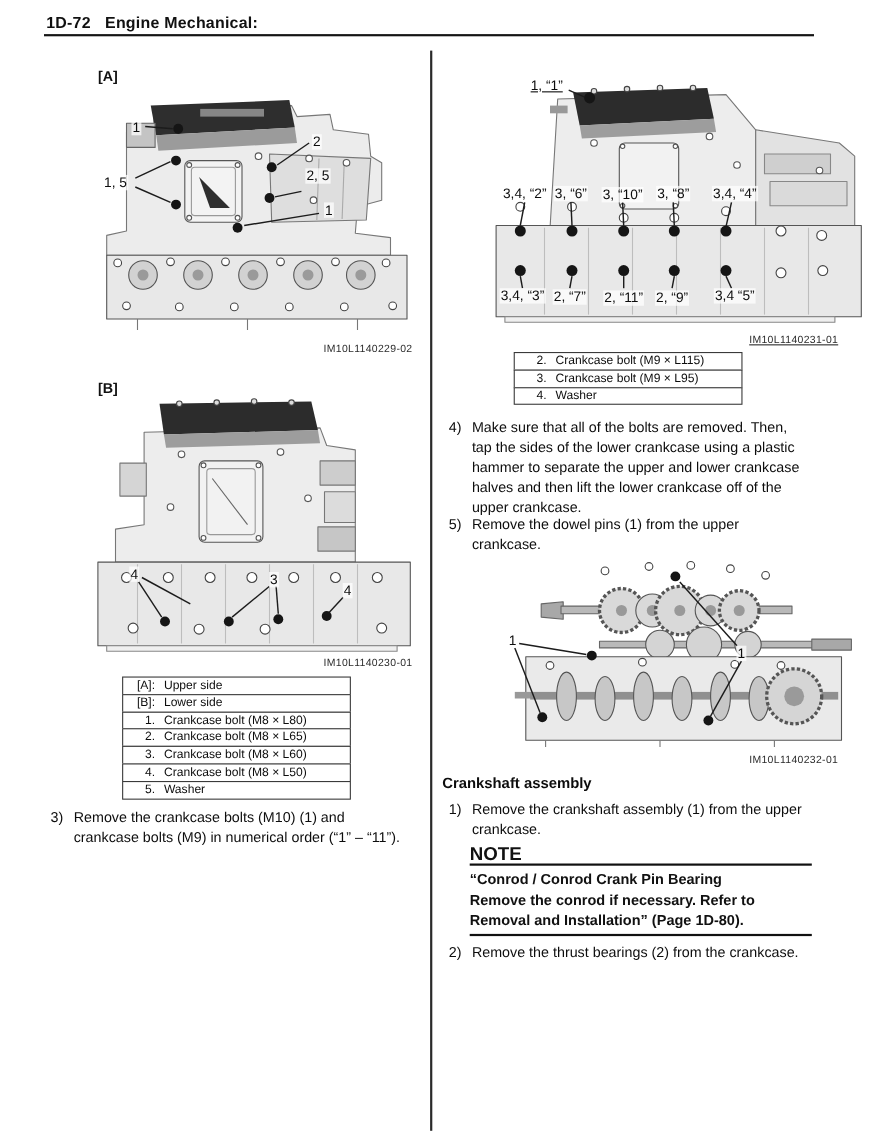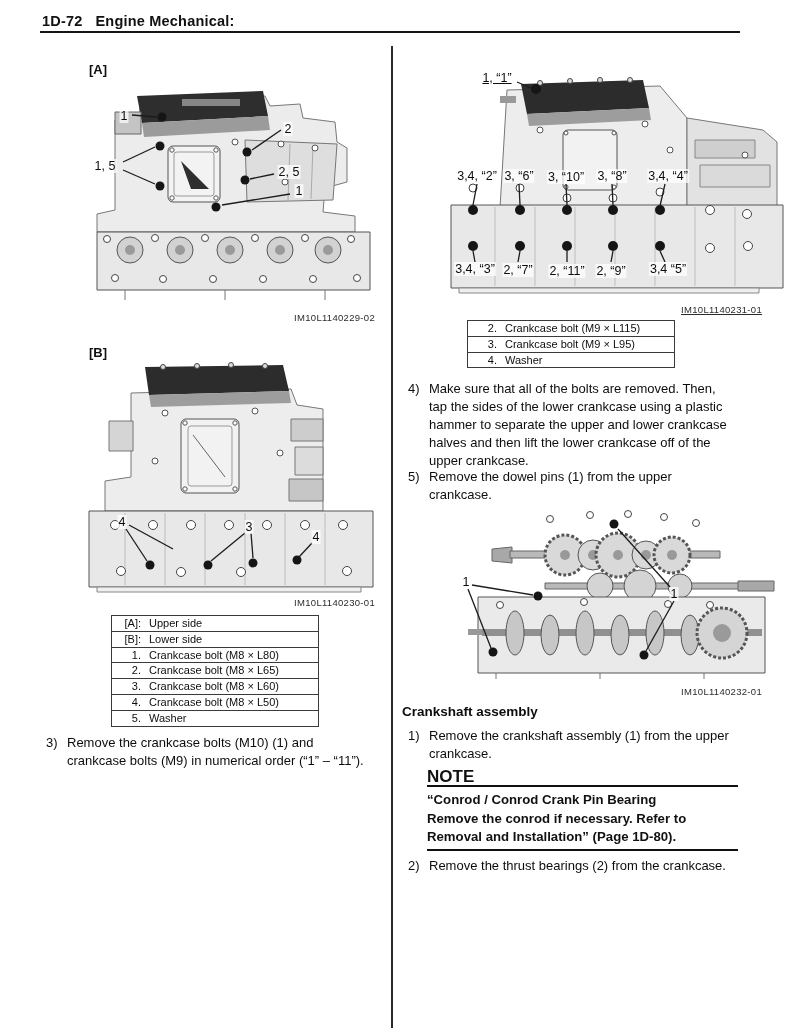--- a/index.html
+++ b/index.html
@@ -101,21 +101,21 @@
           <circle cx="162" cy="70" r="4.5"></circle>
         <circle cx="75" cy="64" r="4.5"></circle>
           <circle cx="75" cy="104" r="4.5"></circle>
         <circle cx="160" cy="98" r="4.5"></circle>
           <circle cx="131" cy="125" r="4.5"></circle>
       </g>
     </svg>
     <span class="abs callout" style="left:39px;top:56px;">1</span>
     <span class="abs callout" style="left:203px;top:69px;">2</span>
     <span class="abs callout" style="left:20px;top:106px;">1, 5</span>
-    <span class="abs callout" style="left:204px;top:112px;">2, 5</span>
+    <span class="abs callout" style="left:204px;top:100px;">2, 5</span>
     <span class="abs callout" style="left:214px;top:131px;">1</span>
     <div class="abs img-id" style="right:2px;top:252px;">IM10L1140229-02</div>
   </div>
 
   <div class="abs" style="left:85px;top:343px;width:292px;height:272px;">
     <span class="abs fig-tag" style="left:4px;top:2px;">[B]</span>
     <svg class="abs" style="left:0;top:18px;" width="292" height="232" viewBox="0 0 292 232">
       <g stroke-linejoin="round">
         <path d="M46 32 L206 28 L212 44 L238 48 L238 150 L20 150 L20 120 L46 116 Z" fill="#ededed" stroke="#777"></path>
         <path d="M60 6 L198 4 L204 30 L64 34 Z" fill="#2c2c2c"></path>

